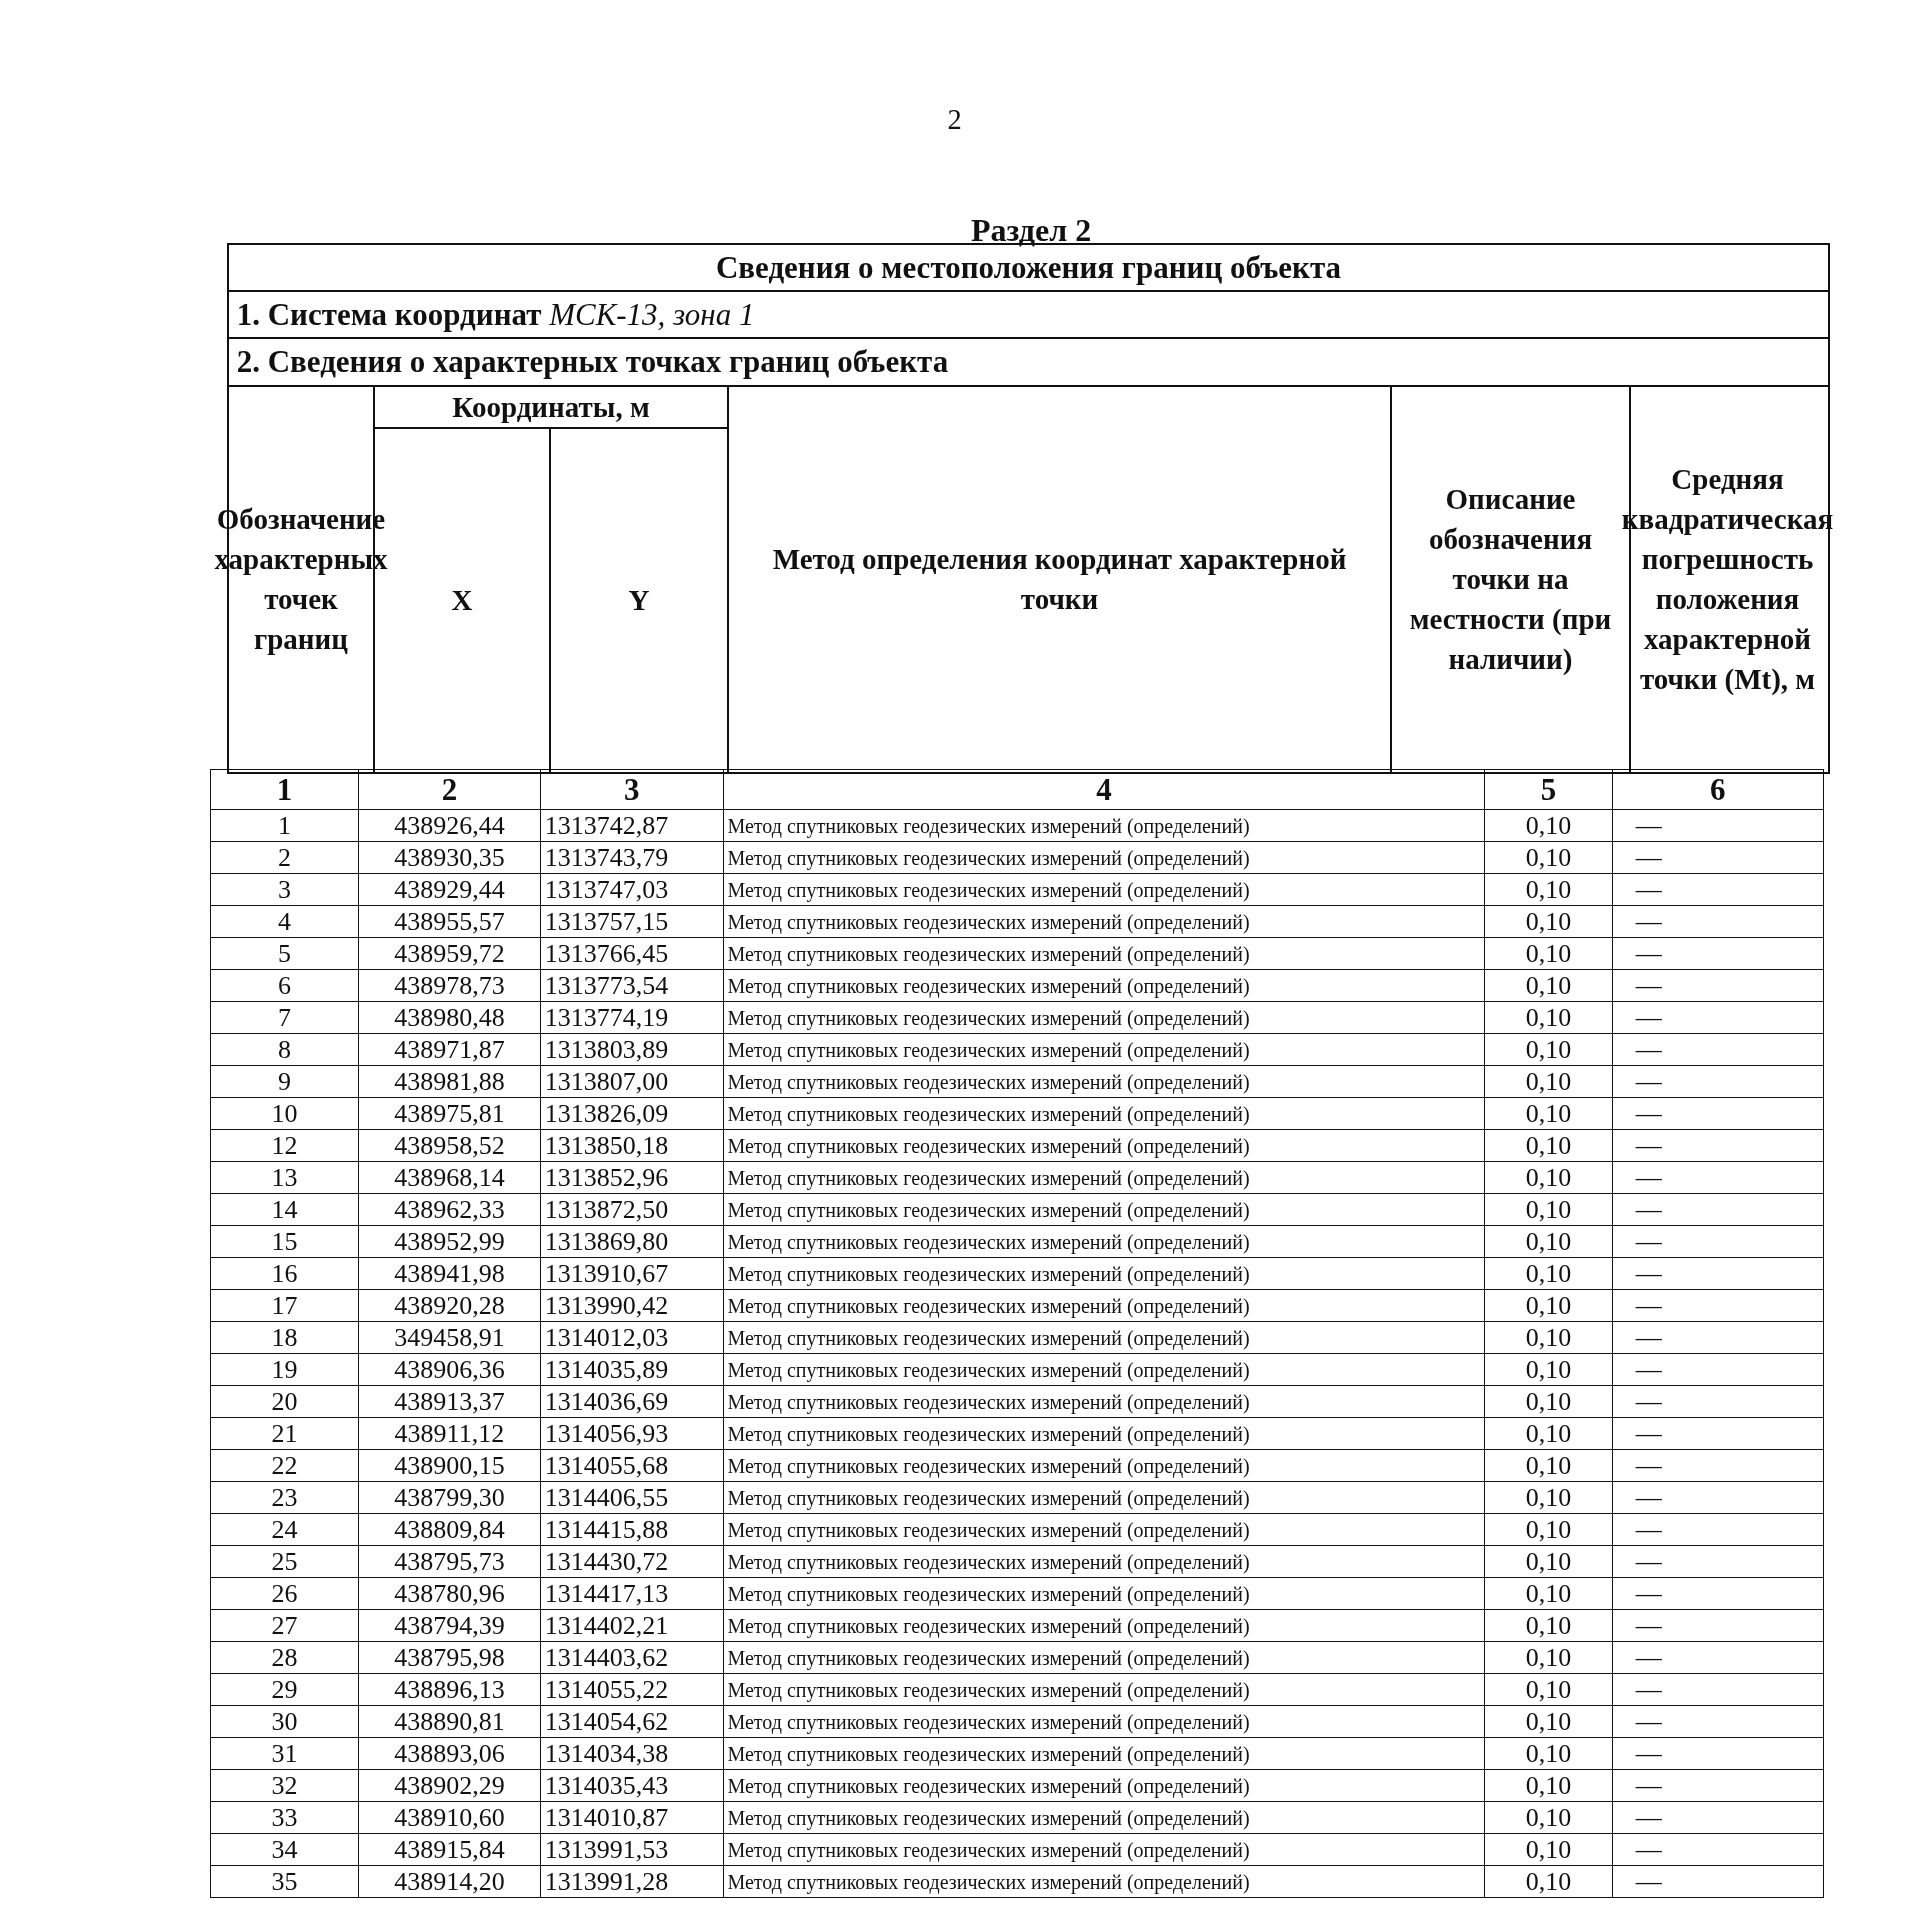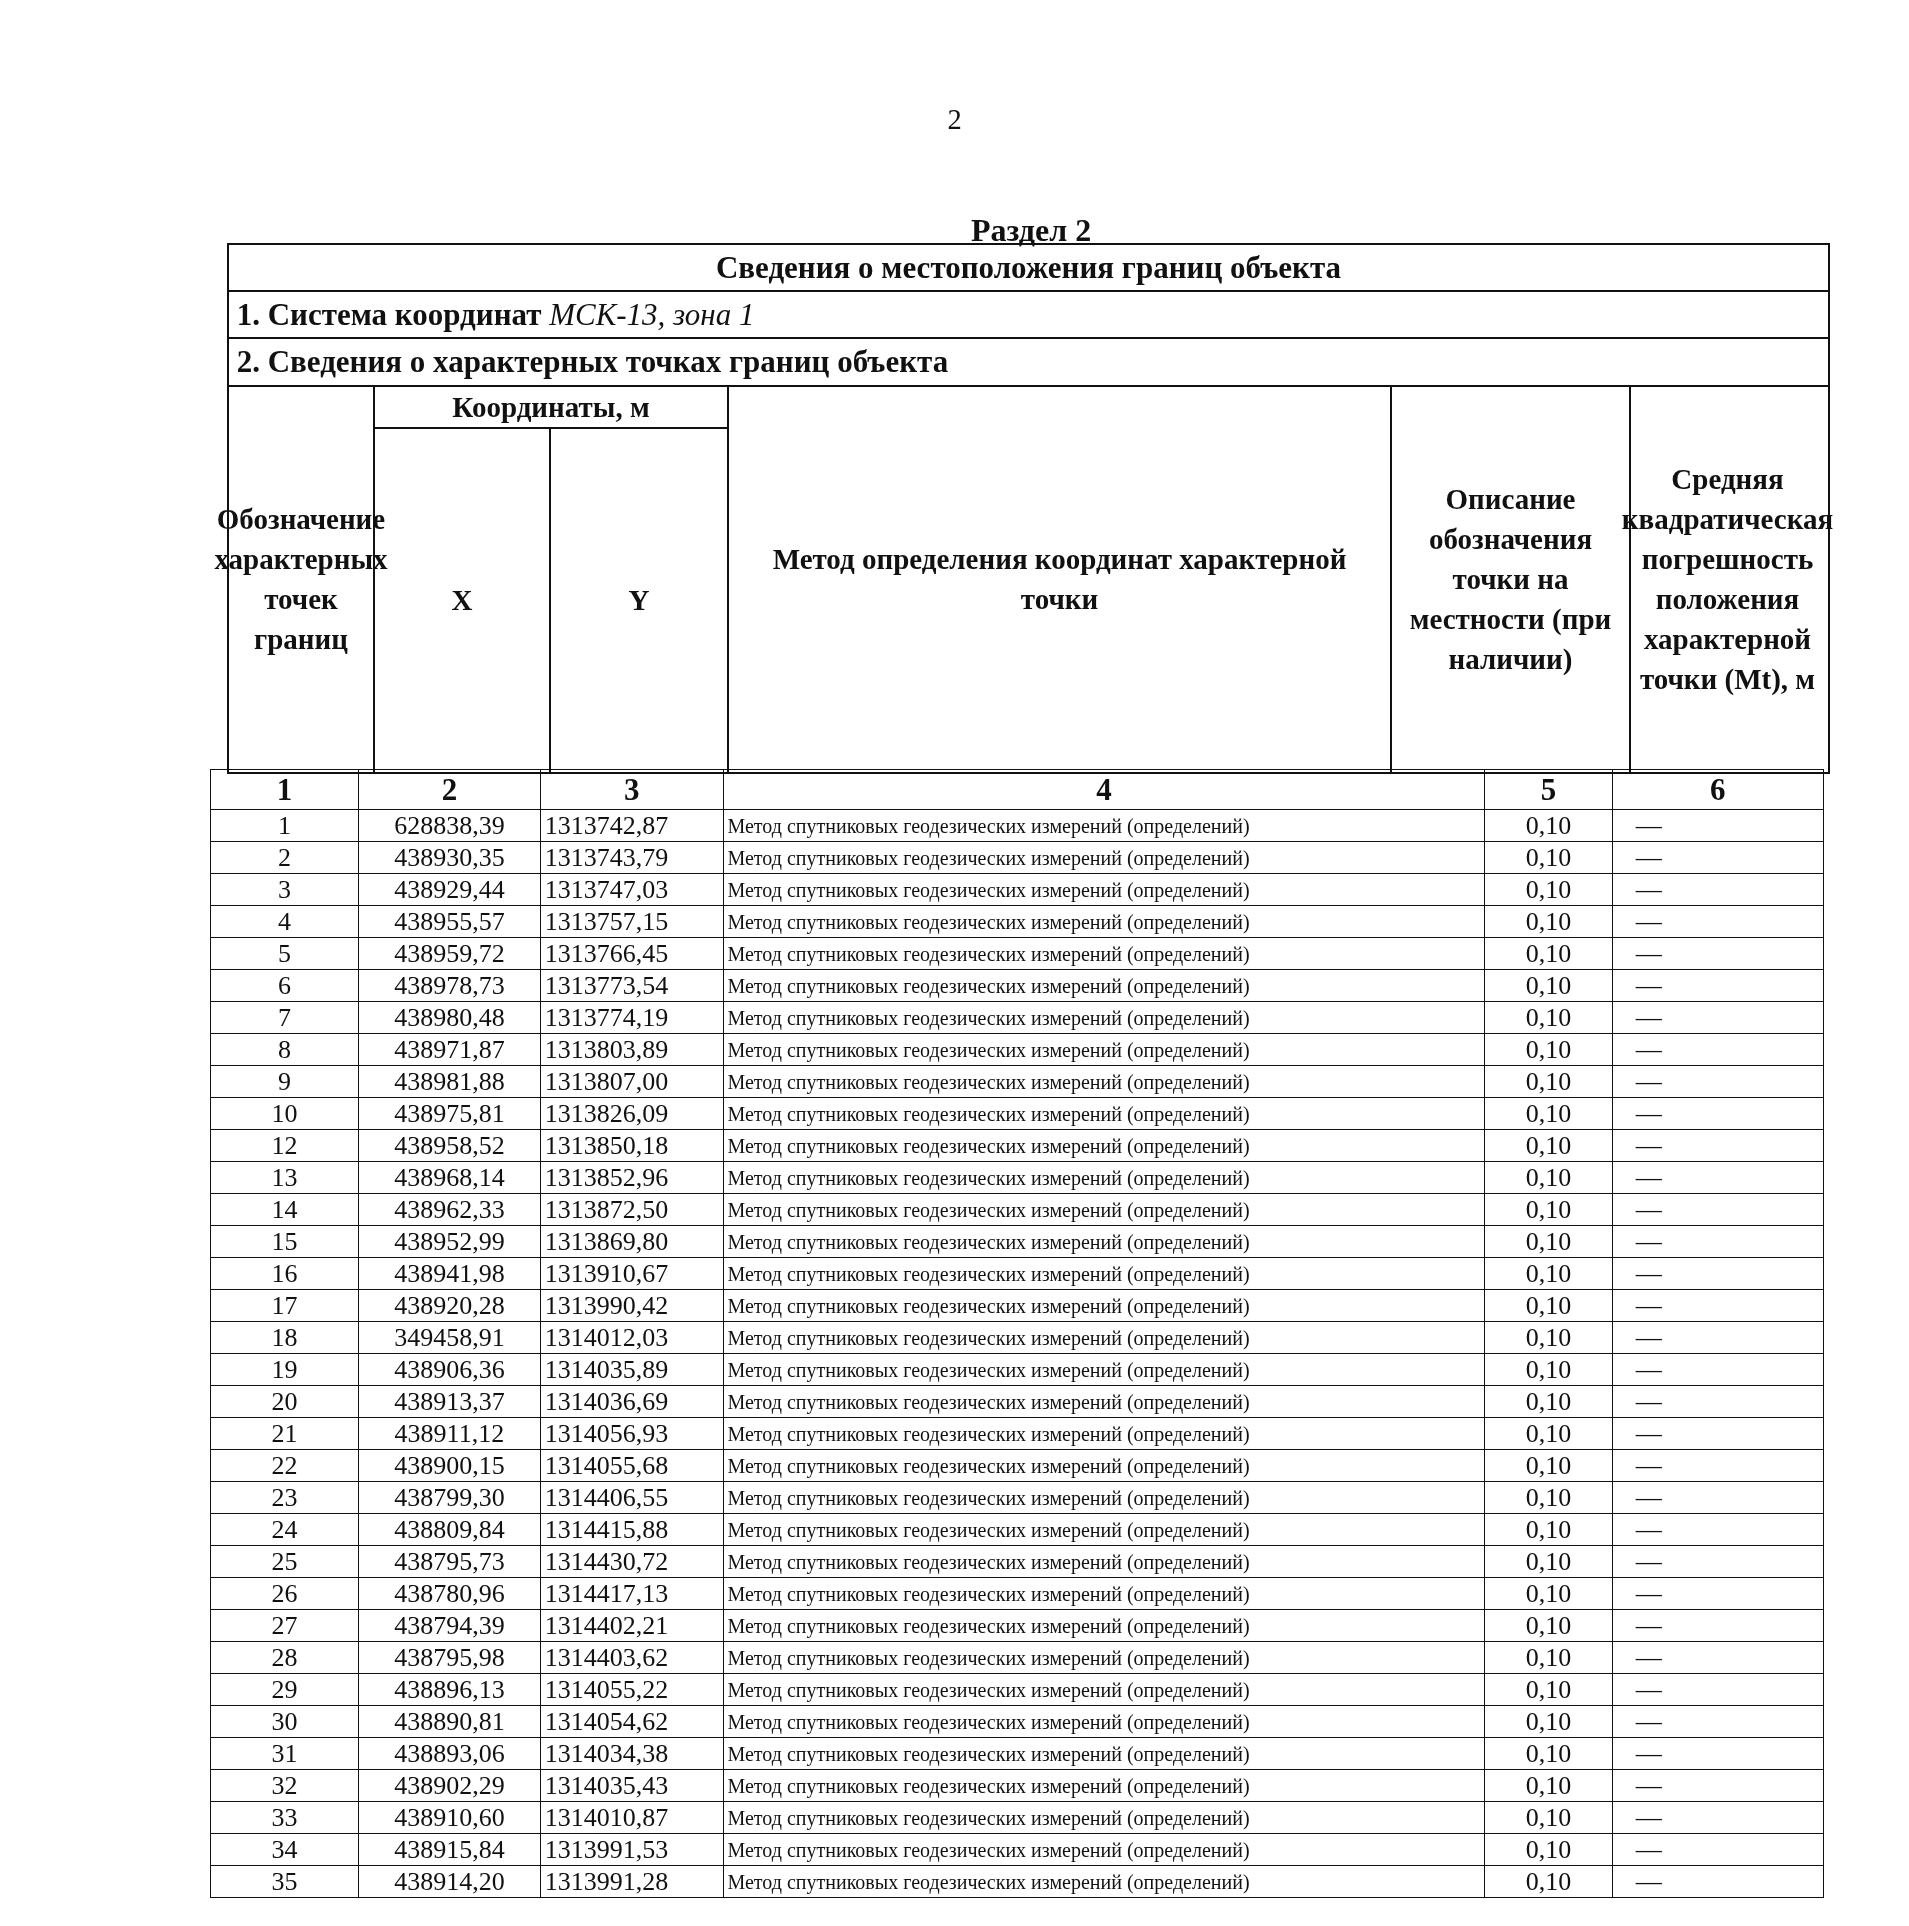--- a/index.html
+++ b/index.html
@@ -60,21 +60,21 @@
     <tr class="colnums">
       <td class="c-n">1</td>
       <td class="c-x">2</td>
       <td class="c-y">3</td>
       <td class="c-m" style="text-align:center">4</td>
       <td class="c-e">5</td>
       <td class="c-d" style="text-align:center;padding-left:3.9px !important">6</td>
     </tr>
   <tr>
     <td class="c-n">1</td>
-    <td class="c-x">628838,39</td>
+    <td class="c-x">438926,44</td>
     <td class="c-y">1313742,87</td>
     <td class="c-m">Метод спутниковых геодезических измерений (определений)</td>
     <td class="c-e">0,10</td>
     <td class="c-d">—</td>
   </tr>
       <tr>
     <td class="c-n">2</td>
     <td class="c-x">438930,35</td>
     <td class="c-y">1313743,79</td>
     <td class="c-m">Метод спутниковых геодезических измерений (определений)</td>

